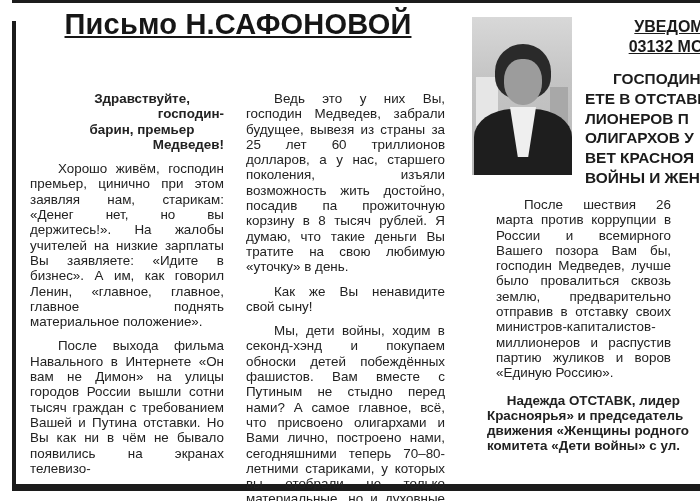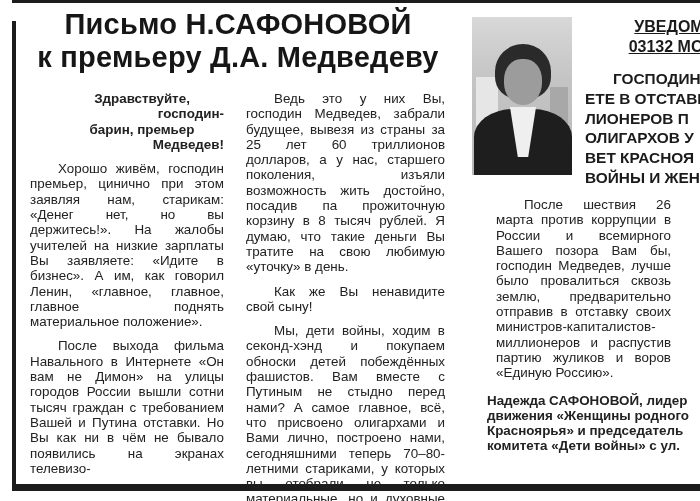--- a/index.html
+++ b/index.html
@@ -8,21 +8,21 @@
     background: #ffffff; color: #1a1a1a;
     font-family: "Liberation Sans", "DejaVu Sans", sans-serif;
   }
   .top-rule { position: absolute; left: 12px; top: 0; width: 688px; height: 3px; background: #1c1c1c; }
   .left-rule { position: absolute; left: 12px; top: 21px; width: 4px; height: 470px; background: #1c1c1c; }
   .bottom-rule { position: absolute; left: 12px; top: 484px; width: 688px; height: 7px; background: #1c1c1c; }
 
   .headline {
     position: absolute; left: 18px; top: 8px; width: 440px;
     text-align: center; font-weight: bold; font-size: 29px; line-height: 33px;
-    letter-spacing: 0.2px; color: #161616;
+    letter-spacing: 0.2px; color: #161616; text-decoration: underline;
   }
   .headline div { white-space: nowrap; }
 
   .col {
     position: absolute; font-size: 13.4px; line-height: 15.3px; color: #222;
     text-align: justify;
   }
   .col p { margin: 9px; text-indent: 28px; }
   .col p.noind { text-indent: 0; }
   .col .greet { font-weight: bold; text-align: center; text-indent: 0; padding-left: 30px; text-align-last: right; }
@@ -56,21 +56,20 @@
 </style>
 </head>
 <body>
 
 <div class="top-rule"></div>
 <div class="left-rule"></div>
 <div class="bottom-rule"></div>
 
 <div class="headline">
   <div>Письмо Н.САФОНОВОЙ</div>
-  <div>к премьеру Д.А. Медведеву</div>
 </div>
 
 <div class="col col1">
   <p class="greet">
     <span>Здравствуйте, господин-</span><br>
     <span>барин, премьер Медведев!</span>
   </p>
   <p>Хорошо живём, господин премьер, цинично при этом заявляя нам, старикам: «Денег нет, но вы держитесь!». На жалобы учителей на низкие зарплаты Вы заявляете: «Идите в бизнес». А им, как говорил Ленин, «главное, главное, главное поднять материальное положение».</p>
   <p>После выхода фильма Навального в Интернете «Он вам не Димон» на улицы городов России вышли сотни тысяч граждан с требованием Вашей и Путина отставки. Но Вы как ни в чём не бывало появились на экранах телевизо-</p>
 </div>
@@ -86,23 +85,23 @@
   <div class="bld2"></div>
   <div class="jacket"></div>
   <div class="collar"></div>
   <div class="hair"></div>
   <div class="face"></div>
 </div>
 
 <div class="col col3">
   <p>После шествия 26 марта против коррупции в России и всемирного Вашего позора Вам бы, господин Медведев, лучше было провалиться сквозь землю, предварительно отправив в отставку своих министров-капиталистов-миллионеров и распустив партию жуликов и воров «Единую Россию».</p>
   <div class="sig">
-    <div>Надежда САФОНОВОЙ, лидер</div>
+    <div>Надежда ОТСТАВК, лидер</div>
+    <div>Красноярья» и председатель</div>
     <div>движения «Женщины родного</div>
-    <div>Красноярья» и председатель</div>
     <div>комитета «Дети войны» с ул.</div>
 
   </div>
 
 </div>
 
 <div class="notice">
   <div class="u u1">УВЕДОМ</div>
   <div class="u u2">03132 МО</div>
   <div class="caps">

